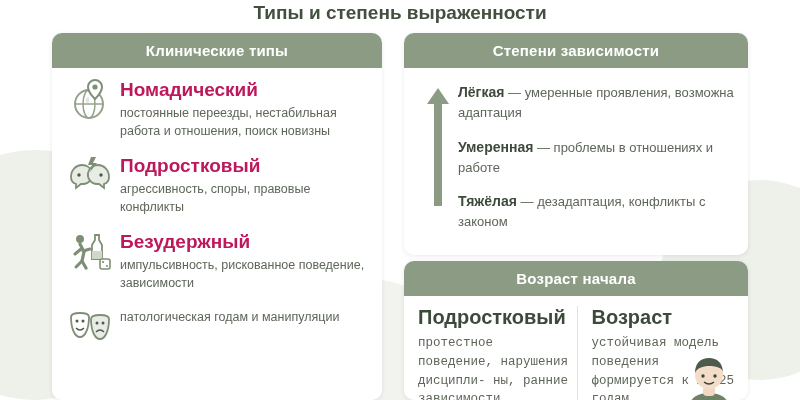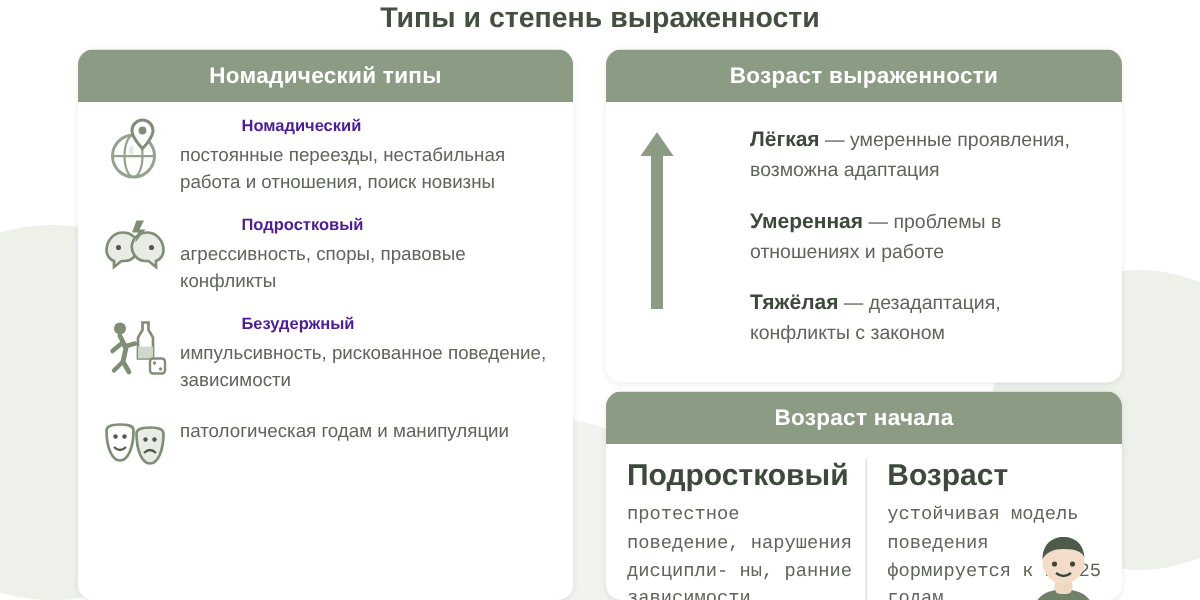--- a/index.html
+++ b/index.html
@@ -71,25 +71,24 @@
     width: 48px;
     min-width: 48px;
     height: 48px;
     margin-right: 6px;
     display: flex;
     align-items: center;
     justify-content: center;
   }
   .type-text { padding-top: 2px; }
   .type-name {
-    font-size: 11px;
-    font-weight: bold;
-    color: #4c1d95;
+    font-size: 19px;
+    font-weight: bold;
+    color: #be185d;
     line-height: 1.25;
-    margin-left: 41px;
   }
   .type-desc {
     font-size: 12.5px;
     color: #5d6659;
     line-height: 1.45;
     margin-top: 2px;
     max-width: 250px;
   }
 
   
@@ -103,21 +102,21 @@
     display: flex;
     padding: 14px 12px 10px 14px;
   }
   .arrow-col {
     width: 40px;
     min-width: 40px;
     display: flex;
     justify-content: center;
     padding-top: 4px;
   }
-  .sev-list { flex: 1; margin-left: 42px; }
+  .sev-list { flex: 1; }
   .sev-item { margin-bottom: 14px; }
   .sev-item:last-child { margin-bottom: 0; }
   .sev-line {
     font-size: 13px;
     color: #5d6659;
     line-height: 1.5;
   }
   .sev-name {
     font-size: 14px;
     font-weight: bold;
@@ -160,21 +159,21 @@
 </head>
 <body>
 
 <div class="bg-blob blob1"></div>
 <div class="bg-blob blob2"></div>
 <div class="bg-blob blob3"></div>
 
 <div class="page-title">Типы и степень выраженности</div>
 
 <div class="card" id="card-types">
-  <div class="card-header">Номадический типы</div>
+  <div class="card-header">Клинические типы</div>
 
   <div class="type-row">
     <div class="type-icon">
       <svg width="46" height="46" viewBox="0 0 46 46">
         <circle cx="22" cy="27" r="14" fill="none" stroke="#94a38c" stroke-width="2"></circle>
         <ellipse cx="22" cy="27" rx="6" ry="14" fill="none" stroke="#94a38c" stroke-width="1.5"></ellipse>
         <line x1="8" y1="27" x2="36" y2="27" stroke="#94a38c" stroke-width="1.5"></line>
         <path d="M22 20 a3.2 3.2 0 0 0 0 6.4" fill="#cfd8c9" opacity="0.6"></path>
         <path d="M28 3 a7 7 0 0 1 7 7 c0 5 -7 12 -7 12 s-7 -7 -7 -12 a7 7 0 0 1 7 -7 z" fill="#ffffff" stroke="#7e8f76" stroke-width="2"></path>
         <circle cx="28" cy="10" r="2.6" fill="#7e8f76"></circle>
@@ -236,21 +235,21 @@
         <path d="M29 27 q4 -4 8 0" stroke="#4e5a4a" stroke-width="1.5" fill="none"></path>
       </svg>
     </div>
     <div class="type-text">
       <div class="type-desc">патологическая годам и манипуляции</div>
     </div>
   </div>
 </div>
 
 <div class="card" id="card-severity">
-  <div class="card-header">Возраст выраженности</div>
+  <div class="card-header">Степени зависимости</div>
   <div class="sev-body">
     <div class="arrow-col">
       <svg width="26" height="122" viewBox="0 0 26 122">
         <path d="M13 2 l11 16 l-7 0 l0 102 l-8 0 l0 -102 l-7 0 z" fill="#8c9c84"></path>
       </svg>
     </div>
     <div class="sev-list">
       <div class="sev-item">
         <div class="sev-line">
           <span class="sev-name">Лёгкая</span>

